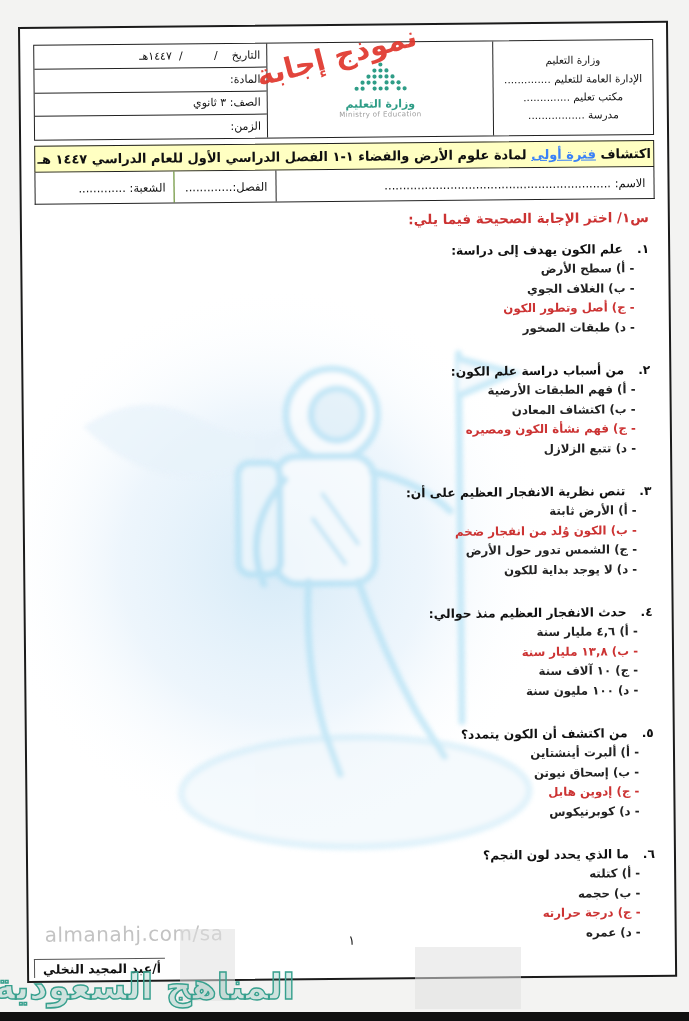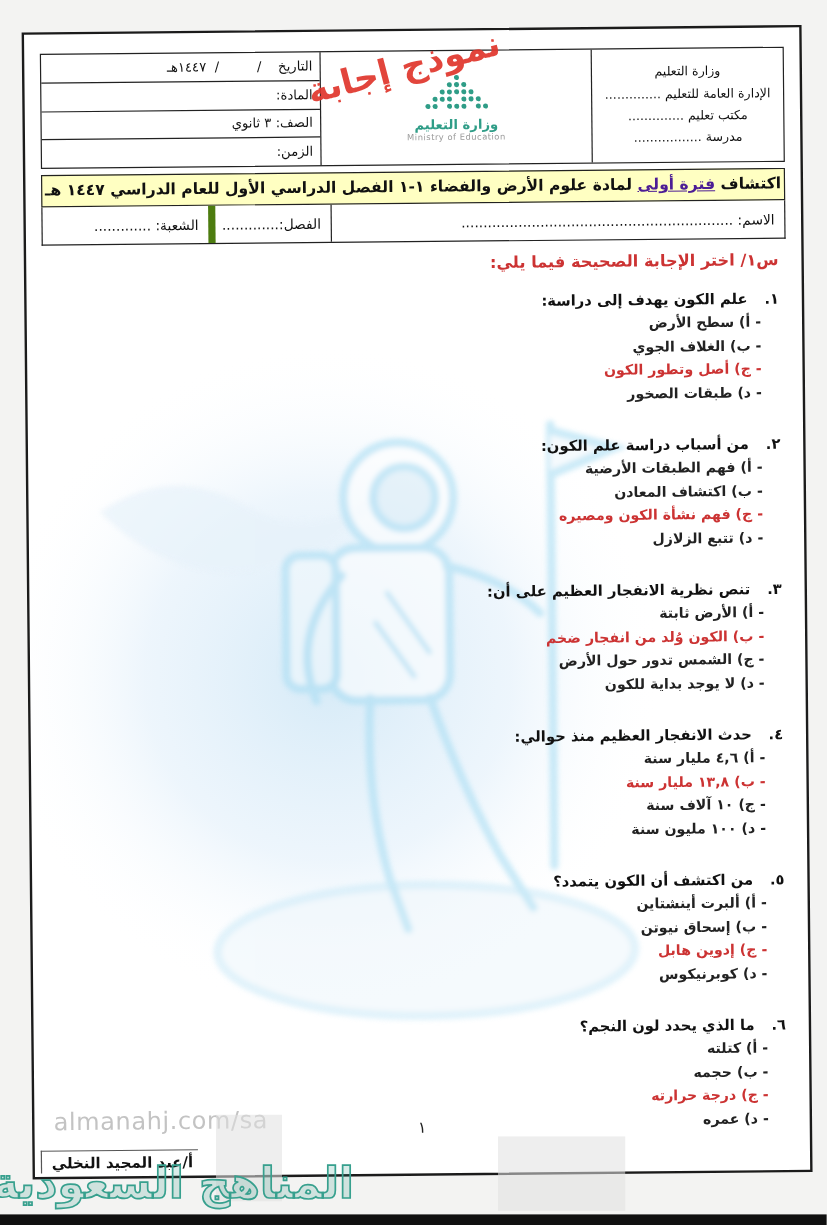--- a/index.html
+++ b/index.html
@@ -31,27 +31,27 @@
 
   .stamp {
     position:absolute; top:-4px; left:-46px; width:230px; text-align:center;
     transform:rotate(-14deg); color:#e0362c; font-weight:bold; font-size:29px;
     letter-spacing:1px; opacity:.92; z-index:5; pointer-events:none; white-space:nowrap;
   }
 
   
   .banner { margin-top:5px; border:1px solid #222; background:#ffffc2; text-align:center;
     font-size:13px; font-weight:bold; color:#111; padding:5px 2px; position:relative; z-index:2; }
-  .banner .hl { color:#4c1d95; text-decoration:underline; }
+  .banner .hl { color:#3b82f6; text-decoration:underline; }
 
   
   .student { display:flex; border:1px solid #222; border-top:none; height:32px; position:relative; z-index:2; background:rgba(255,255,255,.4); }
   .student .cell { display:flex; align-items:center; padding:0 8px; font-size:11.5px; color:#111; white-space:pre; overflow:hidden; }
   .student .c-name { flex:1; border-left:1px solid #222; }
-  .student .c-class { width:102px; border-left:6px solid #4d7c0f; }
+  .student .c-class { width:102px; border-left:1px solid #4d7c0f; }
   .student .c-sect { width:138px; }
 
   
   .content { position:relative; z-index:2; padding:10px 6px 0 0; }
   .section-title { color:#cc3333; font-weight:bold; font-size:13.5px; margin-bottom:14px; }
   .q { margin-bottom:23px; }
   .q-title { font-weight:bold; font-size:12.3px; color:#111; line-height:20px; }
   .q-num { margin-left:14px; }
   .opt { font-size:11.8px; color:#222; line-height:19.5px; padding-right:15px; font-weight:600; }
   .opt.correct { color:#cc3333; font-weight:bold; }

